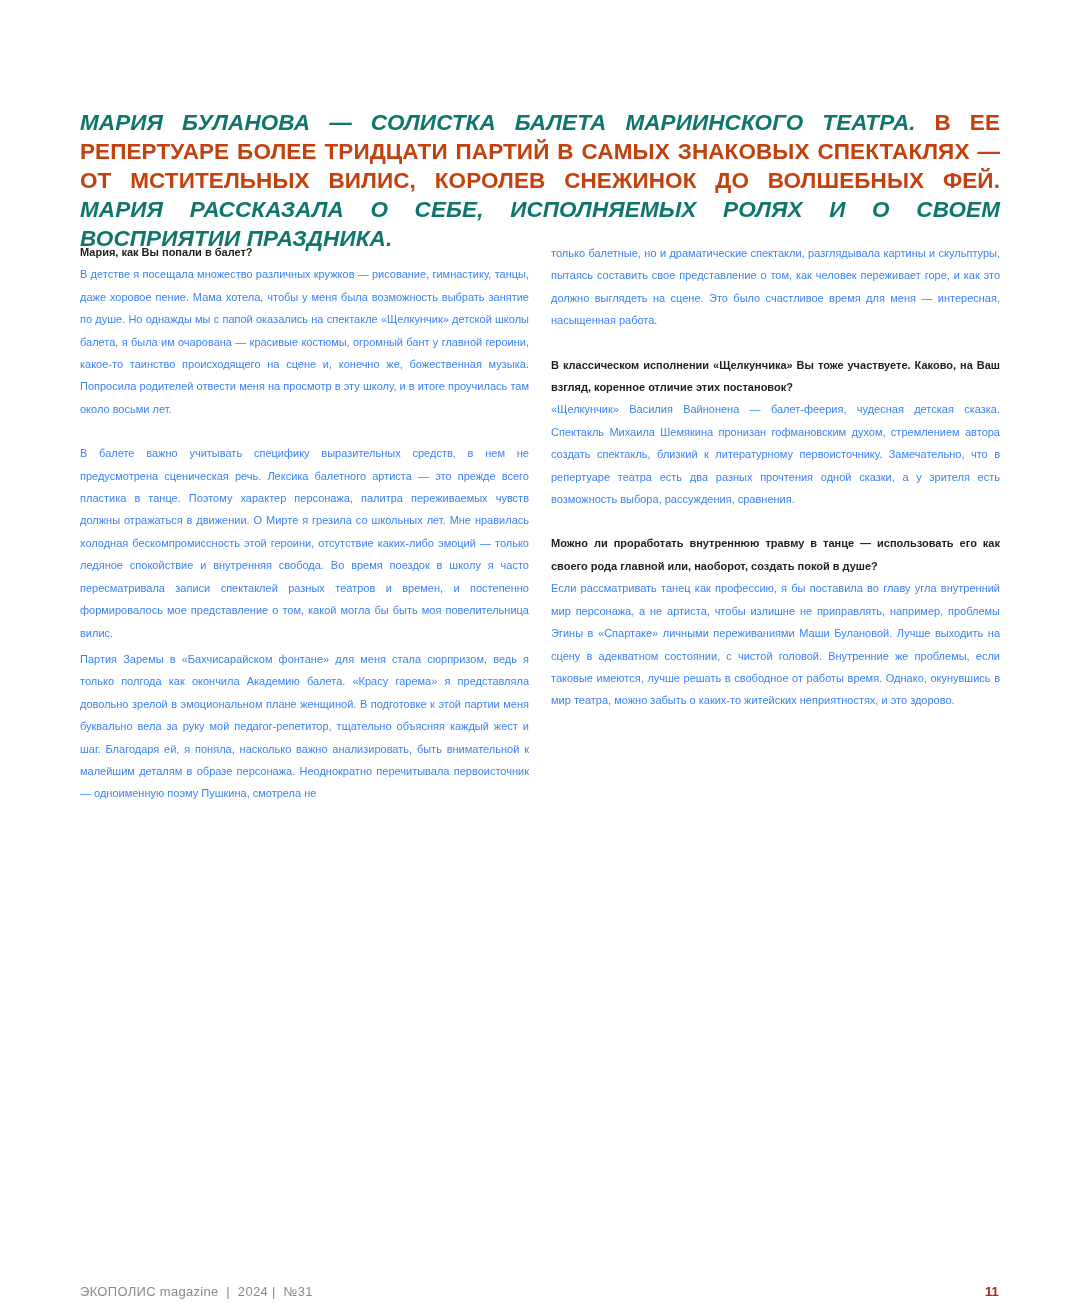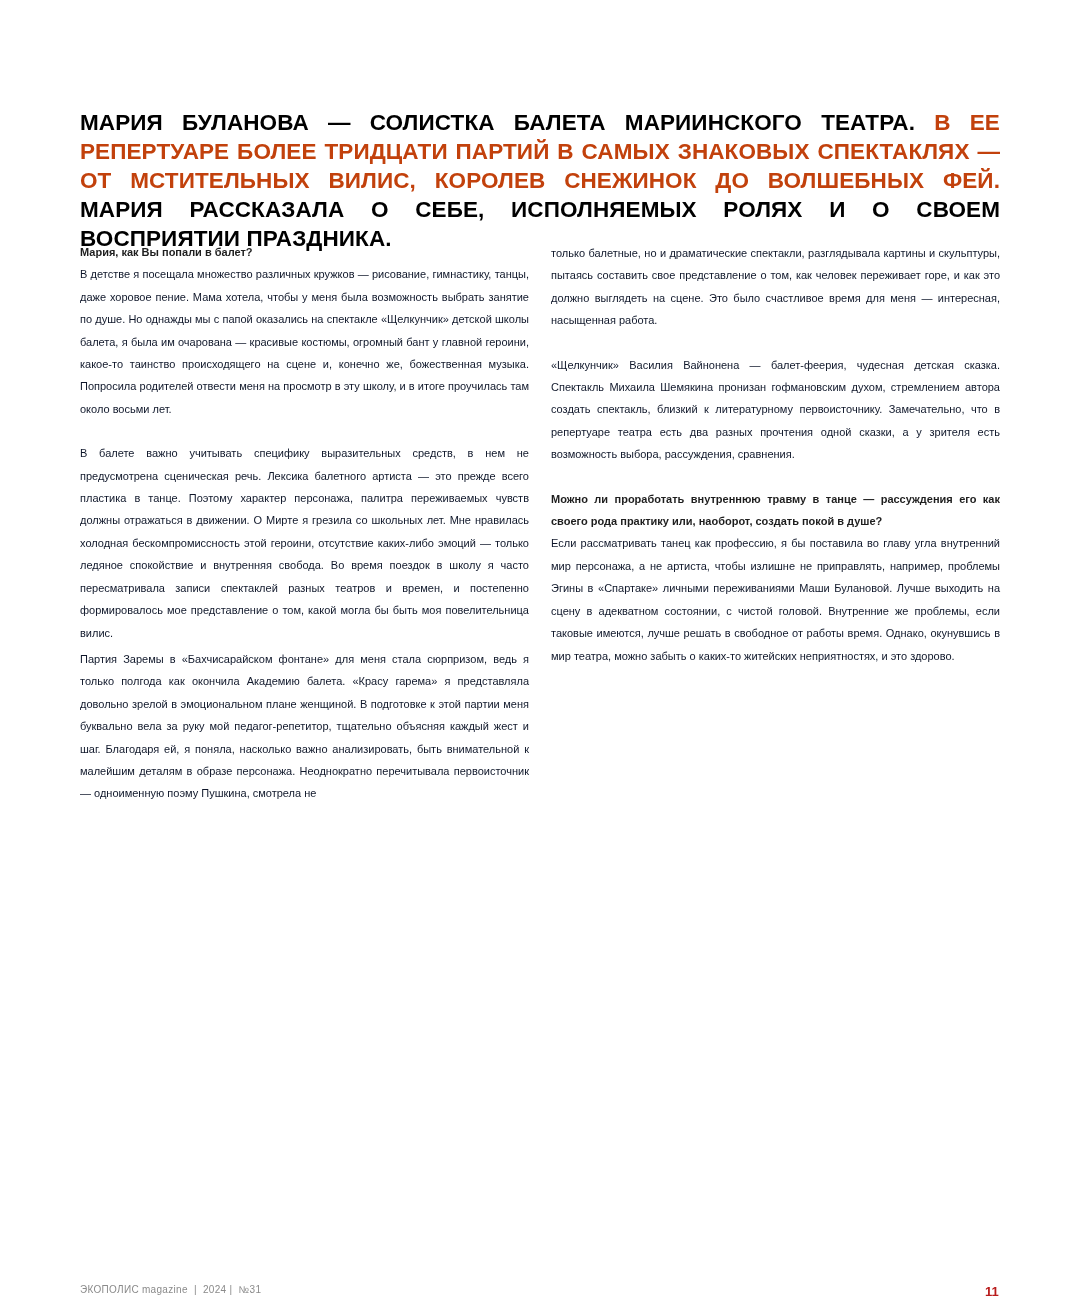--- a/index.html
+++ b/index.html
@@ -1,30 +1,30 @@
 <!DOCTYPE html>
 <html><head>
   <meta charset="utf-8">
   <style>
     html, body { margin: 0; padding: 0; background: #ffffff; }
     body { width: 1080px; height: 1305px; position: relative; overflow: hidden;
            font-family: "Liberation Sans", "DejaVu Sans", sans-serif; color: #2a2a2a; }
     .intro { position: absolute; left: 80px; top: 108px; width: 920px;
              font-size: 22.5px; line-height: 29px; text-transform: uppercase;
              text-align: justify; color: #6e6e6e; letter-spacing: 0.1px; }
-    .intro .strong { font-weight: bold; color: #000000; }
+    .intro .strong { font-weight: bold; color: #0f766e; font-style: italic; }
     .intro .light { font-weight: bold; color: #c2410c; }
     .col { position: absolute; top: 241px; width: 449px; font-size: 11px; line-height: 22.4px; }
     .col.left { left: 80px; }
     .col.right { left: 551px; top: 242px; }
     .q { font-weight: bold; color: #1e1e1e; text-align: justify; margin: 0; }
-    .a { color: #0f172a; text-align: justify; margin: 0; }
+    .a { color: #3b82f6; text-align: justify; margin: 0; }
     .block { margin-bottom: 22px; }
     .block.tight { margin-bottom: 0; }
-    .footer { position: absolute; left: 80px; top: 1284px; font-size: 10px; color: #8a8a8a; letter-spacing: 0.3px; }
+    .footer { position: absolute; left: 80px; top: 1284px; font-size: 13px; color: #8a8a8a; letter-spacing: 0.3px; }
     .page-num { position: absolute; left: 985px; top: 1284px; font-size: 13px; color: #b91c1c; font-weight: bold; }
   </style>
 </head>
 <body>
 
 <div class="intro">
   <span class="strong">Мария Буланова — солистка балета Мариинского театра.</span><span class="light"> В ее репертуаре более тридцати партий в самых знаковых спектаклях — от мстительных вилис, королев снежинок до волшебных фей. </span><span class="strong">Мария рассказала о себе, исполняемых ролях и о своем восприятии праздника.</span>
 </div>
 
 <div class="col left">
@@ -38,22 +38,23 @@
   </div>
 </div>
 
 <div class="col right">
   <div class="block">
     <p class="a">только балетные, но и драматические спектакли, разглядывала картины и скульптуры, пытаясь составить свое представление о том, как человек переживает горе, и как это должно выглядеть на сцене. Это было счастливое время для меня — интересная, насыщенная работа.</p>
   </div>
   <div class="block">
   </div>
   <div class="block">
+    <p class="q">В классическом исполнении «Щелкунчика» Вы тоже участвуете. Каково, на Ваш взгляд, коренное отличие этих постановок?</p>
     <p class="a">«Щелкунчик» Василия Вайнонена — балет-феерия, чудесная детская сказка. Спектакль Михаила Шемякина пронизан гофмановским духом, стремлением автора создать спектакль, близкий к литературному первоисточнику. Замечательно, что в репертуаре театра есть два разных прочтения одной сказки, а у зрителя есть возможность выбора, рассуждения, сравнения.</p>
   </div>
   <div class="block tight">
-    <p class="q">Можно ли проработать внутреннюю травму в танце — рассуждения его как своего рода практику или, наоборот, создать покой в душе?</p>
+    <p class="q">Можно ли проработать внутреннюю травму в танце — использовать его как своего рода главной или, наоборот, создать покой в душе?</p>
     <p class="a">Если рассматривать танец как профессию, я бы поставила во главу угла внутренний мир персонажа, а не артиста, чтобы излишне не приправлять, например, проблемы Эгины в «Спартаке» личными переживаниями Маши Булановой. Лучше выходить на сцену в адекватном состоянии, с чистой головой. Внутренние же проблемы, если таковые имеются, лучше решать в свободное от работы время. Однако, окунувшись в мир театра, можно забыть о каких-то житейских неприятностях, и это здорово.</p>
   </div>
 </div>
 
 <div class="footer" style="white-space:pre;">ЭКОПОЛИС magazine  |  2024 |  №31</div>
 <div class="page-num">11</div>
 
 </body></html>

